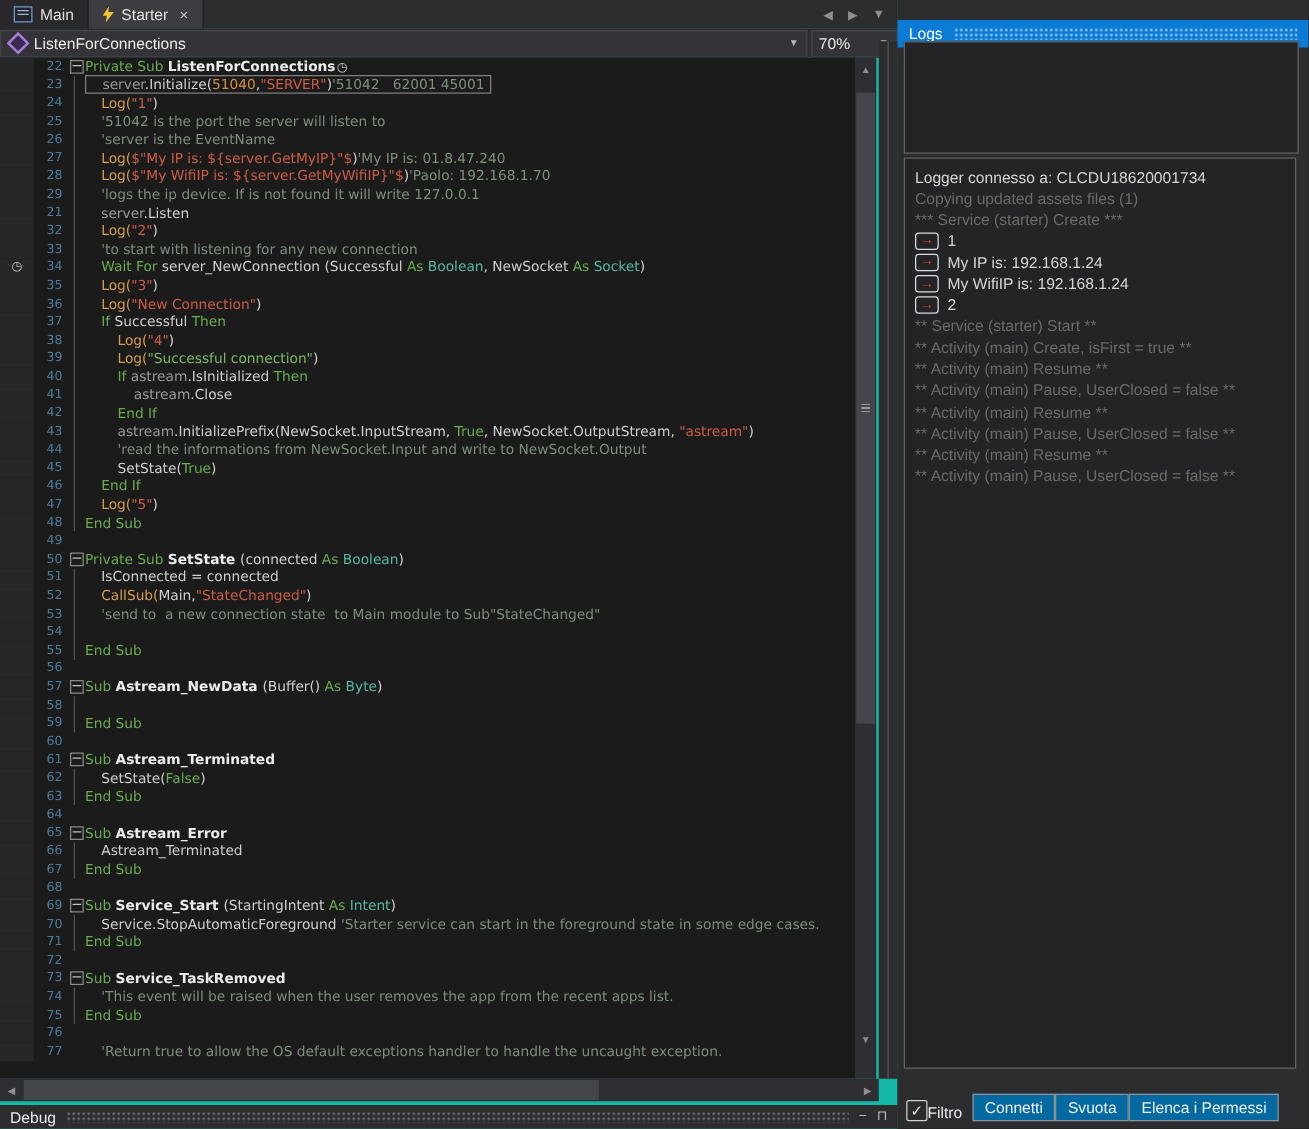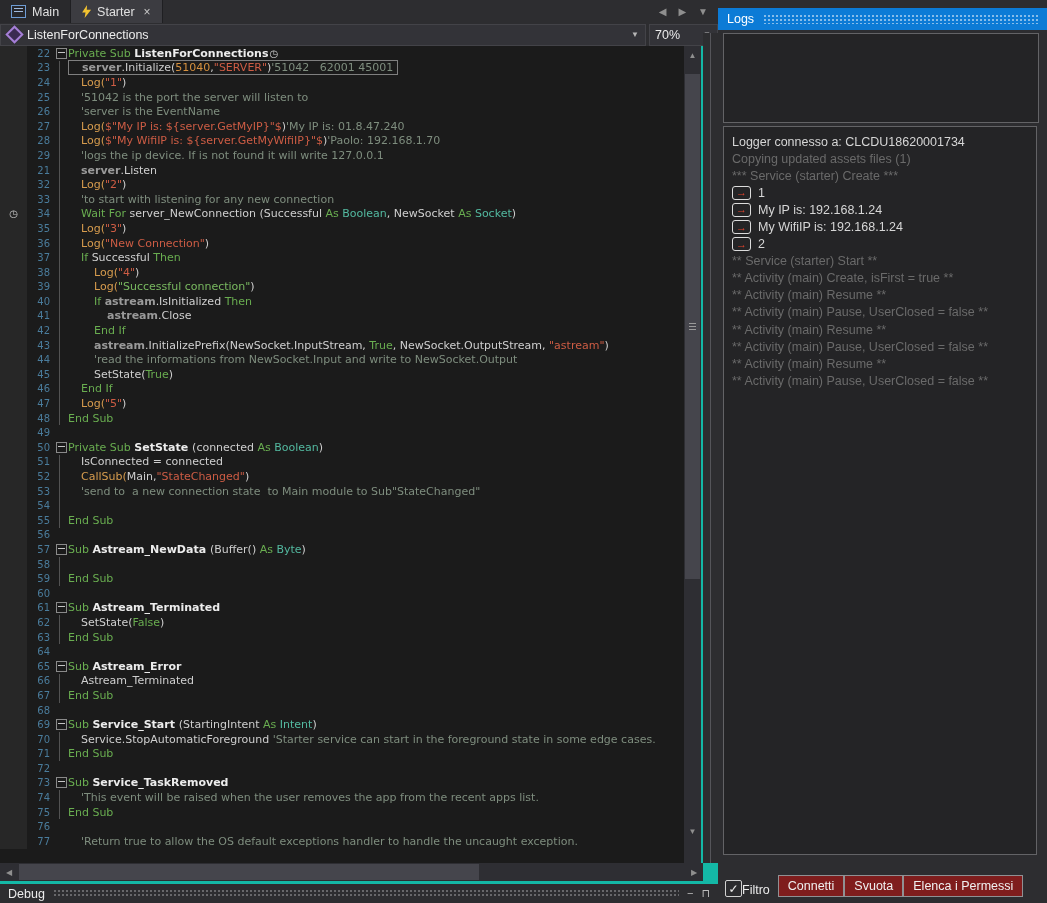--- a/index.html
+++ b/index.html
@@ -29,21 +29,21 @@
   .cmargin{width:27px;flex:none;align-self:stretch;background:#272727;color:#c0c0c0;font-size:10px;display:flex;align-items:center;justify-content:center;}
   .ln{width:23px;flex:none;text-align:right;color:#4a7c9c;font-size:10px;padding-right:5px;font-family:"DejaVu Sans",sans-serif;}
   .fold{width:13px;flex:none;align-self:stretch;display:flex;align-items:center;justify-content:center;position:relative;}
   .fold.brk::before{content:'';position:absolute;left:4px;top:0;bottom:0;border-left:1px solid #525252;}
   .foldbox{width:9px;height:9px;border:1px solid #8a8a8a;background:#1b1b1b;position:relative;z-index:1;}
   .foldbox::after{content:'';position:absolute;left:1px;right:1px;top:3px;border-top:1px solid #c4c4c4;}
   .codeseg{display:inline-block;}
   .selline{border:1px solid #7f7f7f;margin-top:-1px;padding-right:4px;}
   .kw{color:#69ad50;} .nm{color:#ececec;font-weight:bold;} .ty{color:#53b9a0;}
   .fn{color:#d79c4e;} .st{color:#cd5c44;} .sg{color:#79b960;} .nu{color:#d6913f;}
-  .cm{color:#7e8d7e;} .id{color:#cfcfcf;} .gl{color:#9a9a9a;font-weight:bold;} .pn{color:#cfcfcf;}
+  .cm{color:#7e8d7e;} .id{color:#cfcfcf;} .gl{color:#9a9a9a;} .pn{color:#cfcfcf;}
   .ck{color:#c8c8c8;font-size:10px;padding-left:1px;}
 
   
   .vsb{position:absolute;left:684px;top:46px;width:17px;height:817px;background:#2e2e33;}
   .sbarr{position:absolute;left:0;width:17px;height:16px;color:#8f8f8f;font-size:8px;display:flex;align-items:center;justify-content:center;}
   .vsb .up{top:1px;} .vsb .down{bottom:24px;}
   .vthumb{position:absolute;left:1px;width:15px;top:28px;height:505px;background:#45454c;}
   .grip{position:absolute;left:4px;right:4px;top:calc(50% - 4px);height:8px;background:repeating-linear-gradient(to bottom,#9a9a9a 0 1px,transparent 1px 3px);}
   .hsb{position:absolute;left:0;top:863px;width:703px;height:18px;background:#2e2e33;}
   .hsb .la{position:absolute;left:1px;top:1px;width:16px;height:16px;color:#8f8f8f;font-size:8px;display:flex;align-items:center;justify-content:center;}
@@ -53,33 +53,33 @@
   .splitter::after{content:'';position:absolute;left:7px;top:0;bottom:0;border-left:1px solid #55555a;}
 
   
   .debugbar{position:absolute;left:0;top:884px;width:718px;height:19px;background:#2d2d30;display:flex;align-items:center;padding:0 8px;gap:8px;box-sizing:border-box;}
   .debugbar .lbl{color:#ececec;font-size:12.5px;}
   .dots{flex:1;height:9px;background-image:radial-gradient(rgba(255,255,255,.28) 1px,transparent 1.2px);background-size:4px 4px;}
   .winicons{display:flex;gap:8px;color:#bdbdbd;font-size:11px;line-height:1;}
 
   
   .logs{position:absolute;left:718px;top:0;width:329px;height:903px;background:#2d2d30;}
-  .logshead{position:absolute;left:0;top:8px;right:0;height:22px;background:#0c7bd6;display:flex;align-items:center;padding:0 9px;gap:9px;box-sizing:border-box;}
+  .logshead{position:absolute;left:0;top:16px;right:0;height:22px;background:#0c7bd6;display:flex;align-items:center;padding:0 9px;gap:9px;box-sizing:border-box;}
   .logshead .title{color:#ffffff;font-size:12.5px;}
   .bluedots{flex:1;height:10px;background-image:radial-gradient(rgba(255,255,255,.5) 1px,transparent 1.2px);background-size:4px 4px;}
   .topbox{position:absolute;left:5px;top:33px;width:314px;height:88px;background:#242426;border:1px solid #636366;}
   .logbox{position:absolute;left:5px;top:126px;width:314px;height:729px;background:#242426;border:1px solid #636366;padding:6px 8px;overflow:hidden;box-sizing:border-box;}
   .logline{height:17.1px;display:flex;align-items:center;gap:7px;font-size:12.5px;white-space:pre;}
   .wht{color:#d6d6d6;} .dim{color:#6a6a6a;}
   .logarrow{width:17px;height:12px;border:1px solid #dcdcdc;border-radius:3px;color:#e8442c;font-size:11px;font-weight:bold;display:flex;align-items:center;justify-content:center;flex:none;line-height:1;}
   .controls{position:absolute;left:7px;top:871px;right:6px;height:26px;display:flex;align-items:flex-end;}
   .cb{width:15px;height:15px;border:1px solid #d0d0d0;background:#2b2b2e;color:#ececec;font-size:12px;display:flex;align-items:center;justify-content:center;flex:none;border-radius:2px;}
   .cb::after{content:'✓';}
   .cblabel{color:#ececec;font-size:12.5px;margin-right:8px;}
-  .btn{background:#7f1d1d;border:1px solid #909093;color:#f0f0f0;font-size:12.5px;padding:3px 9px;font-family:"Liberation Sans",sans-serif;}
+  .btn{background:#0369a1;border:1px solid #909093;color:#f0f0f0;font-size:12.5px;padding:3px 9px;font-family:"Liberation Sans",sans-serif;}
 </style>
 </head>
 <body>
 
 <div id="app">
 
   <div class="left">
 
     <div class="tabstrip">
       <div class="tab">

